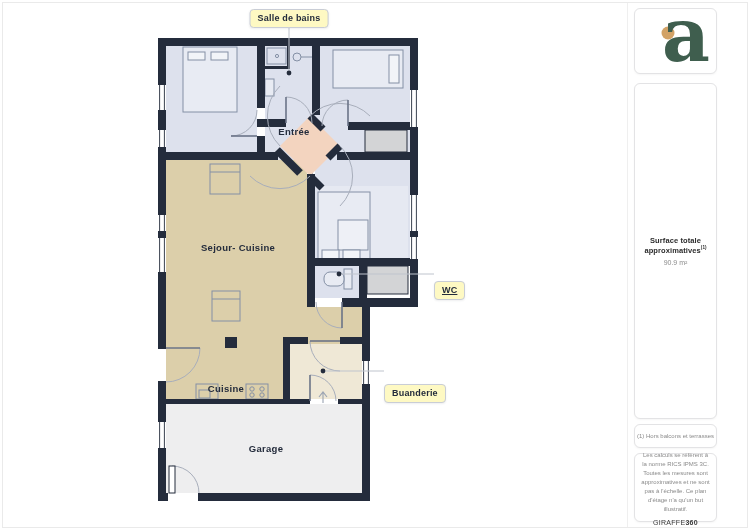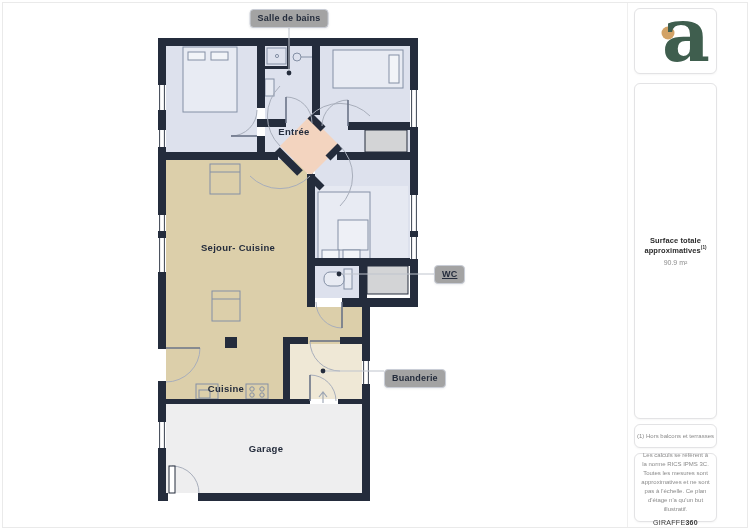--- a/index.html
+++ b/index.html
@@ -3,21 +3,21 @@
 <meta charset="utf-8">
 <style>
   html,body{margin:0;padding:0;background:#ffffff;width:750px;height:530px;overflow:hidden;
     font-family:"Liberation Sans", sans-serif;}
   .stage{position:relative;width:750px;height:530px;background:#fff;}
   .frame{position:absolute;left:2px;top:2px;right:2px;bottom:2px;border:1px solid #eaeaea;pointer-events:none;}
   .divider{position:absolute;left:627px;top:3px;bottom:3px;width:1px;background:#efefef;}
   svg.plan{position:absolute;left:0;top:0;}
 
   
-  .callout{position:absolute;background:#a3a3a3;border:1px solid #c9cdd6;border-radius:4px;
+  .callout{position:absolute;background:#fef9c3;border:1px solid #c9cdd6;border-radius:4px;
     padding:3px 7px;font-size:9px;font-weight:bold;color:#242c3c;line-height:11px;
     letter-spacing:.2px;box-shadow:0 1px 2px rgba(40,50,70,.08);white-space:nowrap;}
   .callout.centered{transform:translateX(-50%);}
 
   
   .sidebar{position:absolute;left:634px;top:0;width:85px;}
   .panel{position:absolute;left:0;width:83px;background:#fff;border:1px solid #e3e3e5;
     border-radius:6px;box-shadow:0 1px 2px rgba(0,0,0,.04);box-sizing:border-box;}
   .panel.logo-box{top:8px;height:66px;display:flex;align-items:center;justify-content:center;}
   .panel.surface-box{top:83px;height:336px;display:flex;flex-direction:column;
@@ -224,22 +224,22 @@
 
     <g font-family="Liberation Sans, sans-serif" font-size="9.5" font-weight="bold" fill="#242c3c" text-anchor="middle" letter-spacing="0.3">
       <text x="294" y="135">Entrée</text>
       <text x="238" y="251">Sejour- Cuisine</text>
       <text x="226" y="392">Cuisine</text>
       <text x="266" y="452">Garage</text>
     </g>
   </svg>
 
   <div class="callout centered" style="left:289px;top:9px;">Salle de bains</div>
-  <div class="callout" style="left:434px;top:265px;text-decoration:underline;">WC</div>
-  <div class="callout" style="left:384px;top:369px;text-align:center;">Buanderie</div>
+  <div class="callout" style="left:434px;top:281px;text-decoration:underline;">WC</div>
+  <div class="callout" style="left:384px;top:384px;text-align:center;">Buanderie</div>
 
   <div class="sidebar">
 
     <div class="panel logo-box">
       <svg width="81" height="62" viewBox="0 0 81 62">
         <circle cx="33" cy="23" r="6.5" fill="#d2a266"></circle>
         <text x="51" y="51" text-anchor="middle" font-family="DejaVu Serif, serif" font-weight="bold" font-size="74" fill="#3f5e4e">a</text>
       </svg>
     </div>
 

